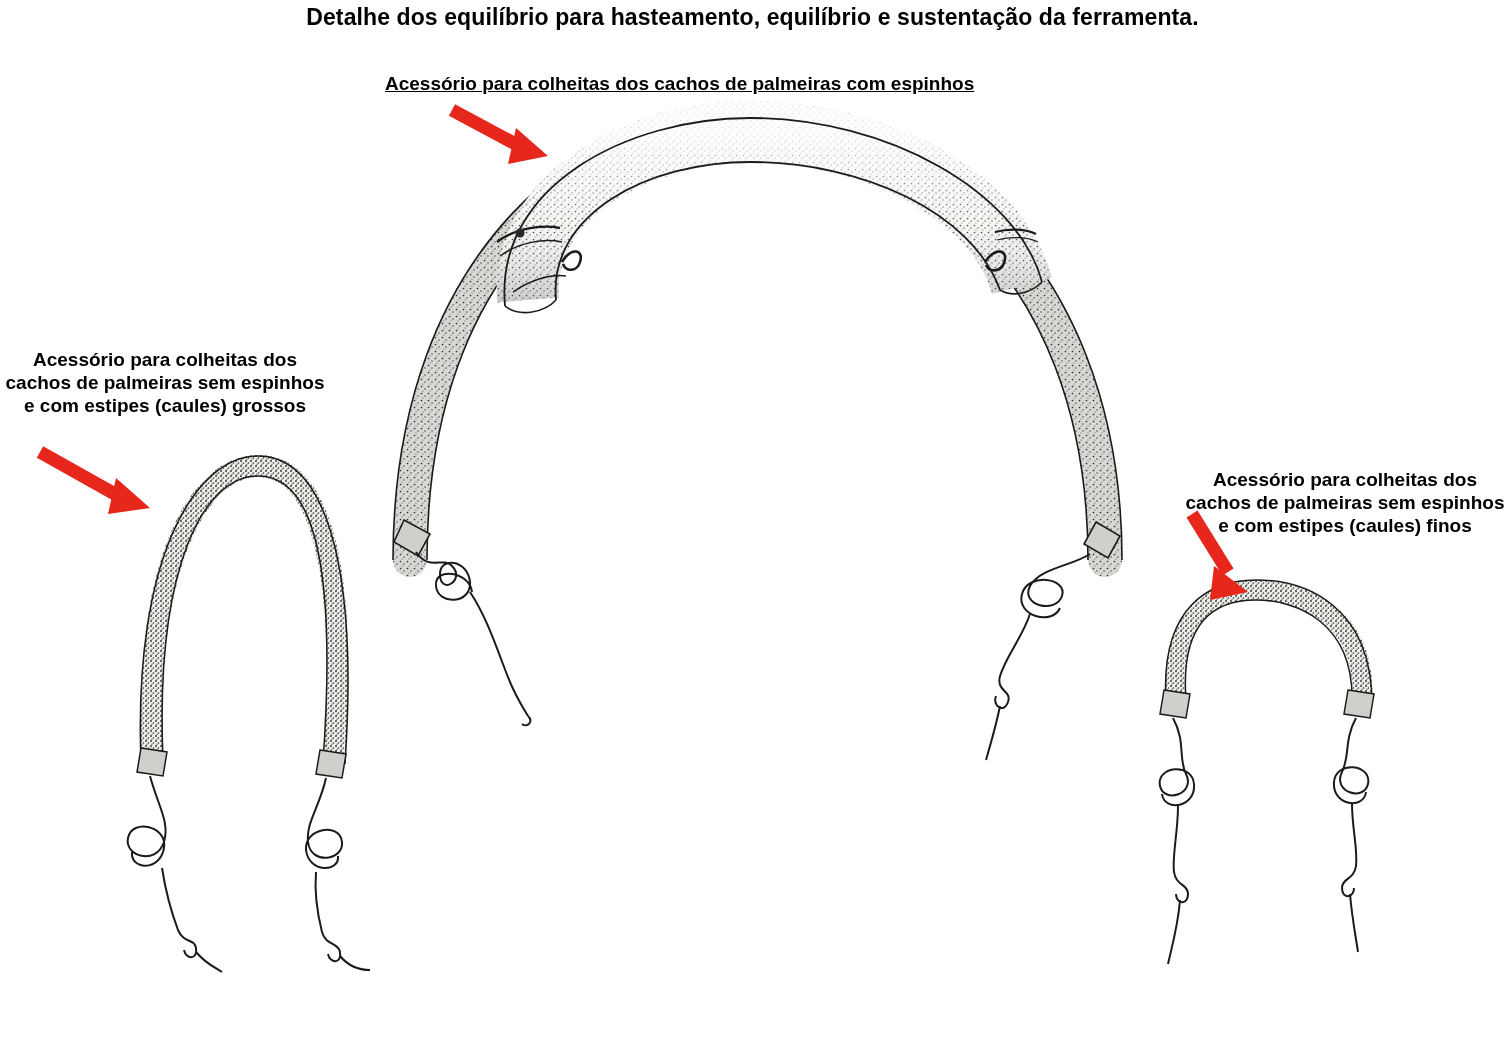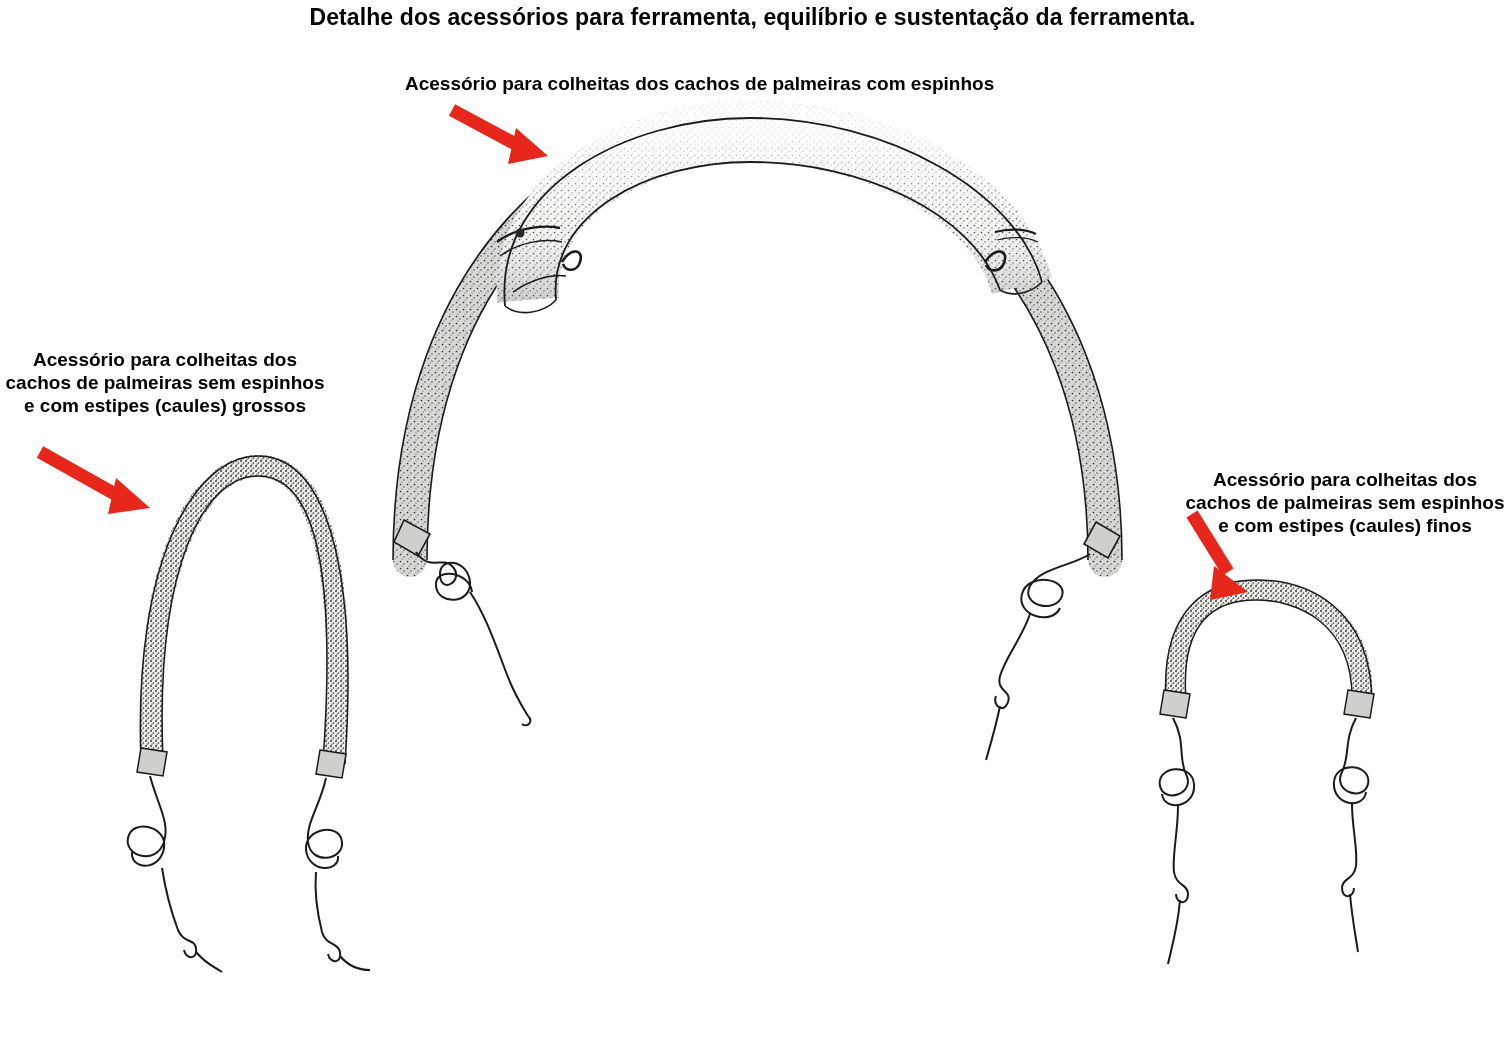--- a/index.html
+++ b/index.html
@@ -29,24 +29,25 @@
     letter-spacing: 0.1px;
   }
   .caption {
     position: absolute;
     font-size: 19px;
     font-weight: bold;
     color: #000000;
     line-height: 1.22;
   }
   .caption-top {
-    left: 405px;
+    left: 385px;
     top: 72px;
     width: 720px;
     text-align: left;
+    text-decoration: underline;
   }
   .caption-left {
     left: 0px;
     top: 348px;
     width: 330px;
     text-align: center;
   }
   .caption-right {
     left: 1185px;
     top: 468px;
@@ -60,21 +61,21 @@
     width: 1505px;
     height: 1050px;
     pointer-events: none;
   }
 </style>
 </head>
 <body>
 
 <div id="figure">
 
-  <div class="title">Detalhe dos acessórios para ferramenta, equilíbrio e sustentação da ferramenta.</div>
+  <div class="title">Detalhe dos equilíbrio para hasteamento, equilíbrio e sustentação da ferramenta.</div>
 
   <div class="caption caption-top">Acessório para colheitas dos cachos de palmeiras com espinhos</div>
   <div class="caption caption-left">Acessório para colheitas dos cachos de palmeiras sem espinhos e com estipes (caules) grossos</div>
   <div class="caption caption-right">Acessório para colheitas dos cachos de palmeiras sem espinhos e com estipes (caules) finos</div>
 
   <svg class="art-svg" viewBox="0 0 1505 1050">
     <defs>
       <pattern id="stipple" width="7" height="7" patternUnits="userSpaceOnUse">
         <rect width="7" height="7" fill="#f4f4f1"></rect>
         <circle cx="1.5" cy="1.5" r="0.85" fill="#333"></circle>

